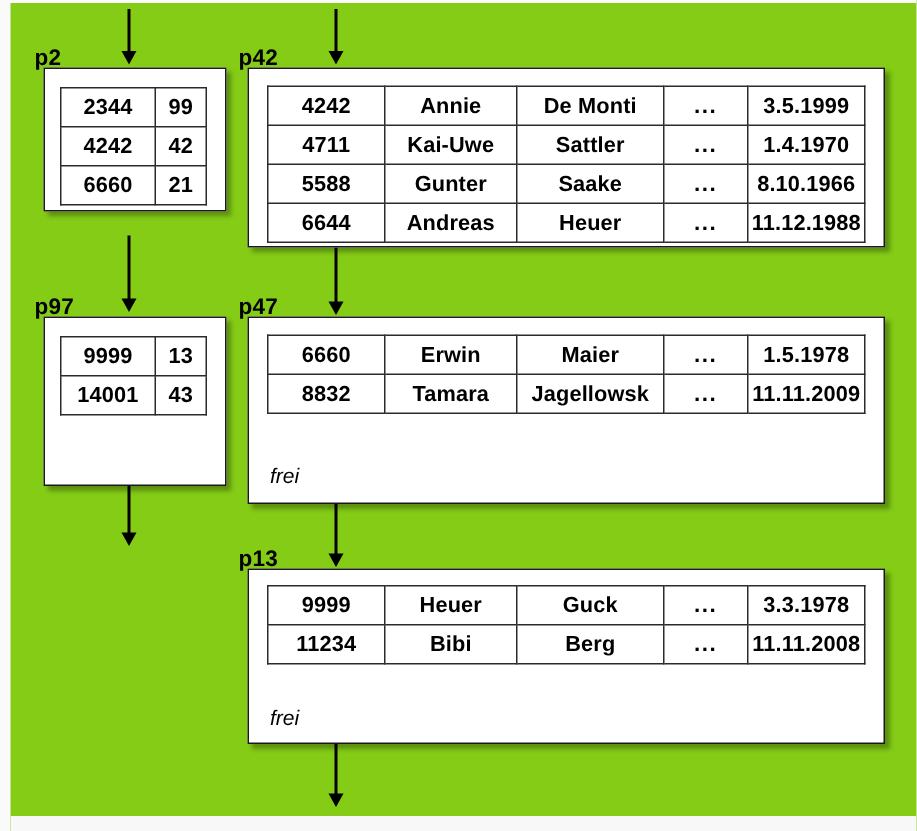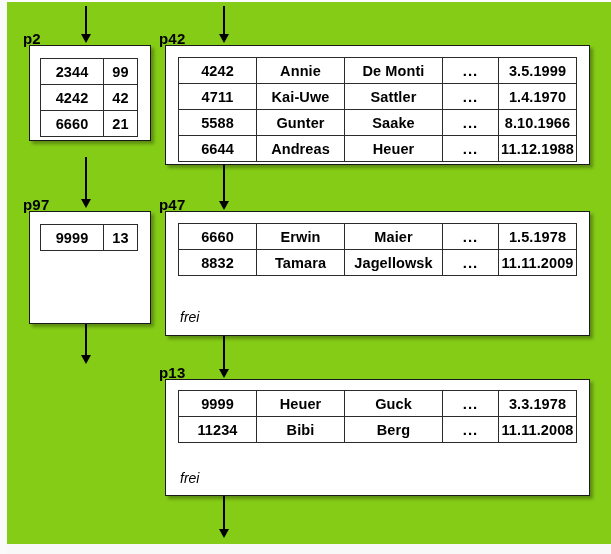--- a/index.html
+++ b/index.html
@@ -171,20 +171,24 @@
     <table class="grid" style="left:10px; top:12px; width:97px;">
       <colgroup>
           <col style="width:63px">
           <col style="width:34px">
         </colgroup>
       <tbody>
         <tr>
           <td>9999</td>
           <td>13</td>
         </tr>
+        <tr>
+          <td>14001</td>
+          <td>43</td>
+        </tr>
       </tbody>
     </table>
   </div>
 
   <div class="block-label" style="left:152px; top:28px;">p42</div>
   <div class="block" style="left:158px; top:43px; width:425px; height:120px;">
     <table class="grid" style="left:12px; top:11px; width:398px;">
       <colgroup>
         <col style="width:78px">
           <col style="width:88px">

